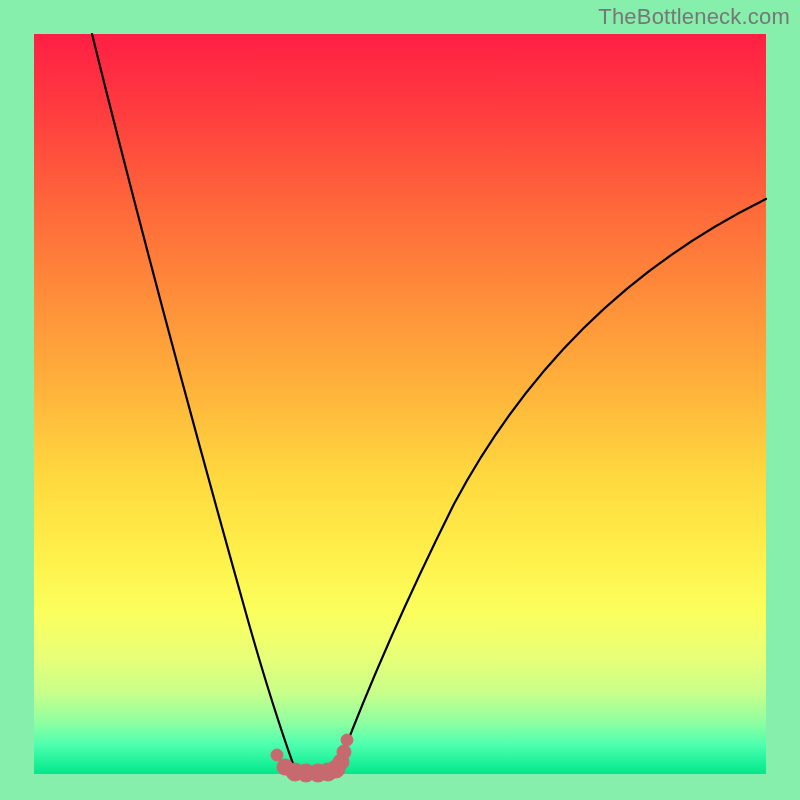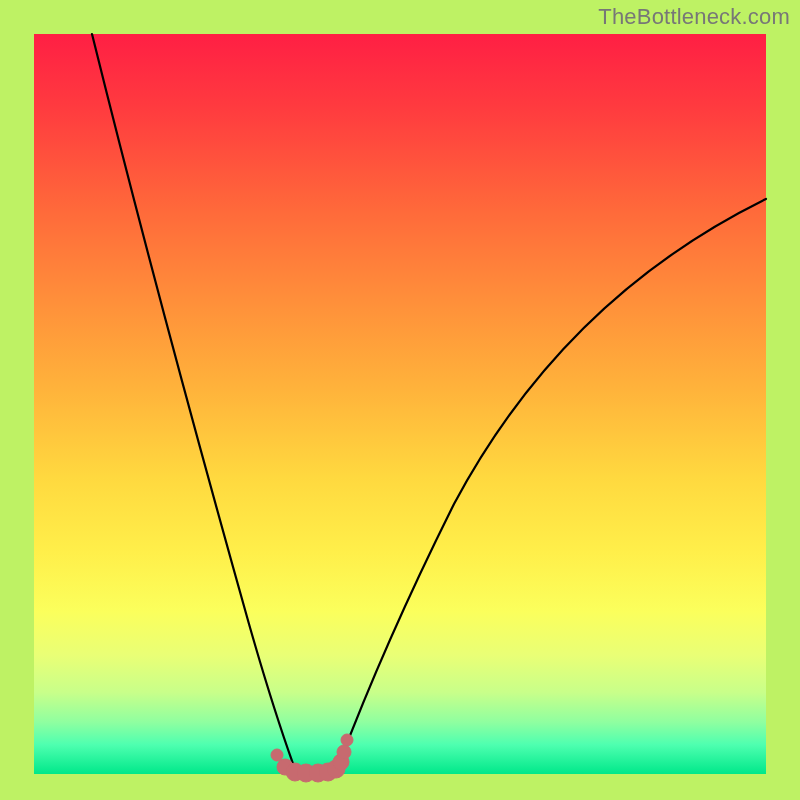--- a/index.html
+++ b/index.html
@@ -10,21 +10,21 @@
     background: #000;
     overflow: hidden;
     font-family: Arial, Helvetica, sans-serif;
   }
   .frame {
     position: absolute;
     left: 0;
     top: 0;
     width: 800px;
     height: 800px;
-    background: #bef264;
+    background: #86efac;
   }
   .plot {
     position: absolute;
     left: 34px;
     top: 34px;
     width: 732px;
     height: 740px;
     background: linear-gradient(to bottom,
       #ff1f44 0%,
       #ff3b3f 10%,

